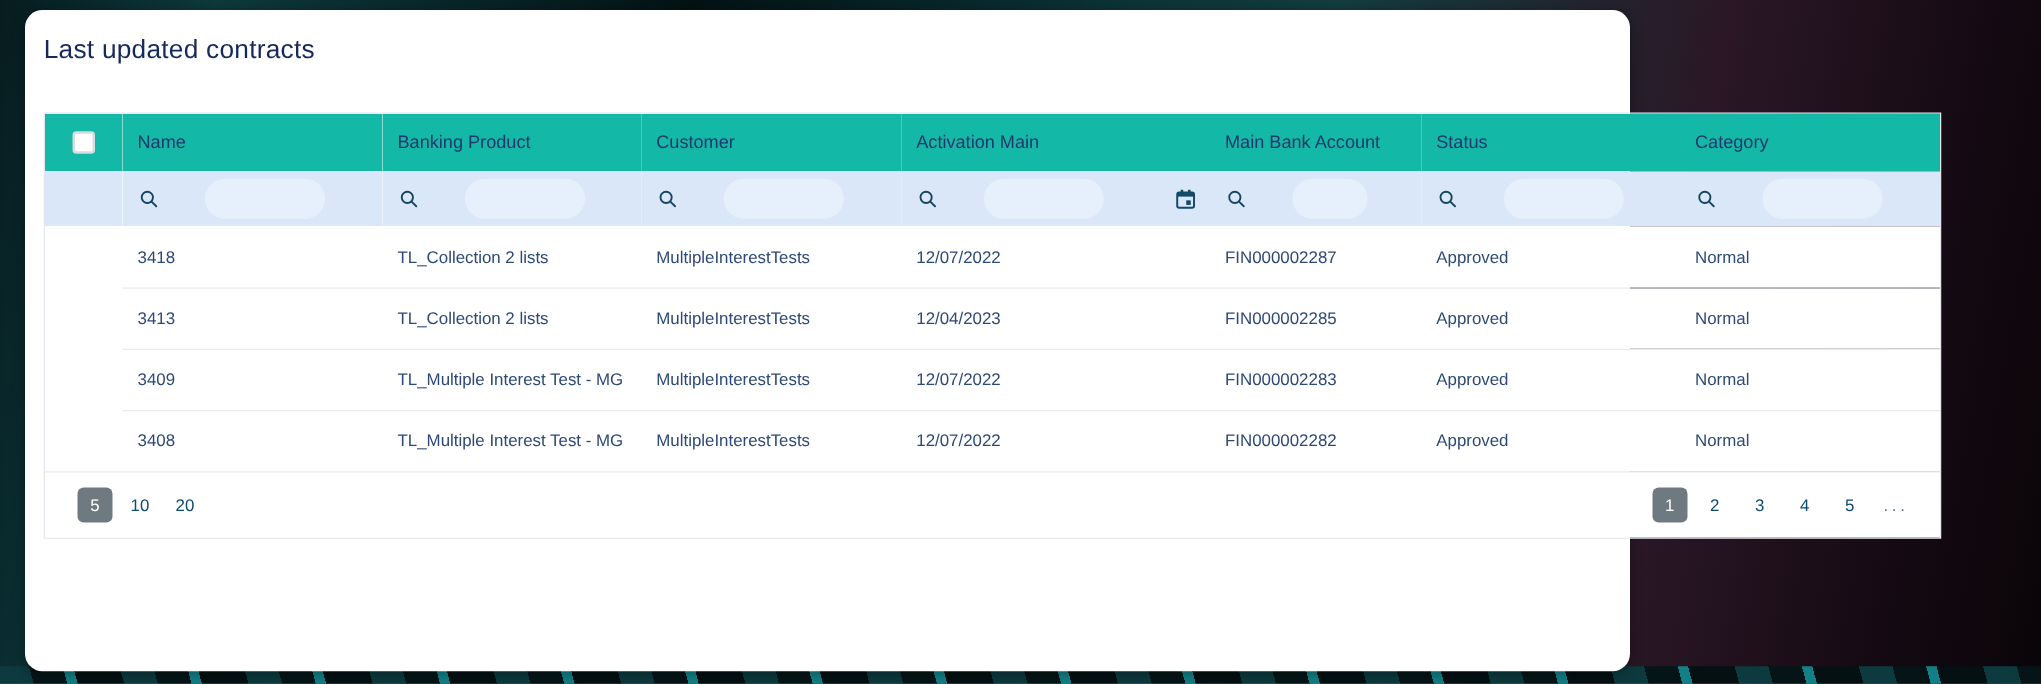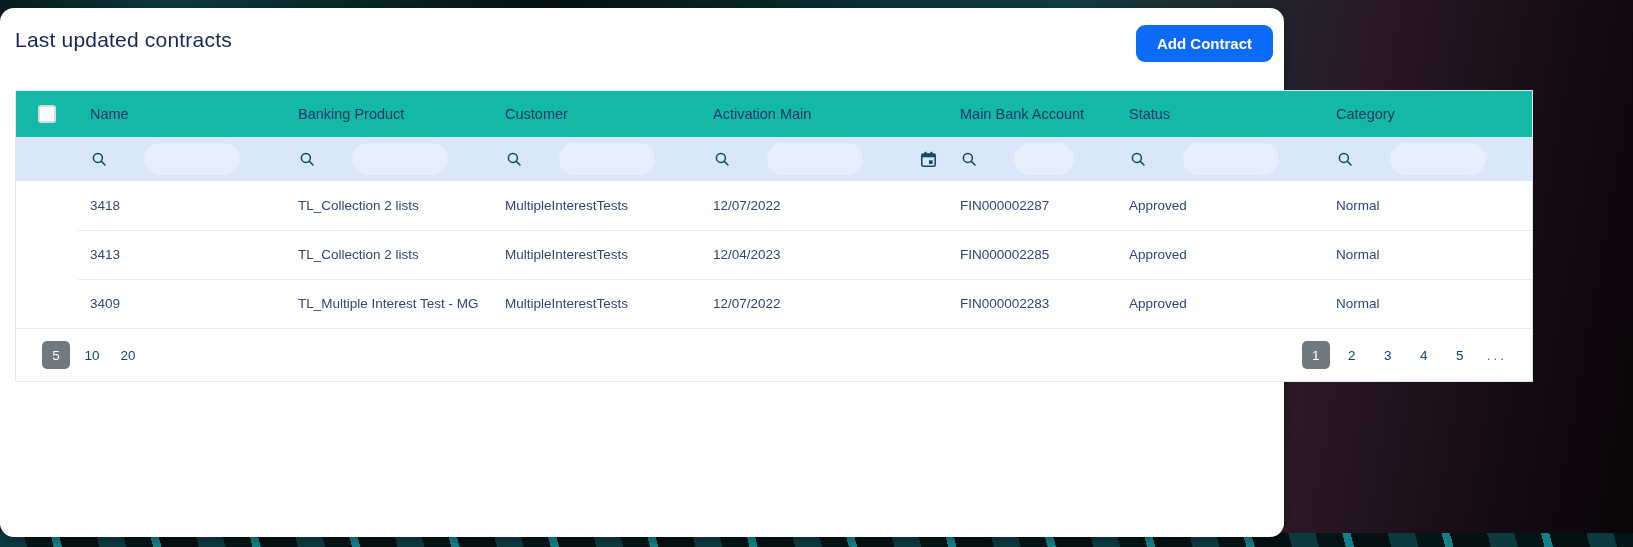--- a/index.html
+++ b/index.html
@@ -22,21 +22,21 @@
       linear-gradient(100deg,
         #071c1f 0%, #0d3a3e 10%, #041214 32%, #0b3439 52%,
         #133d40 62%, #2b1726 80%, #150a13 92%, #0a0508 100%);
     position:relative;
   }
   .bg-stripes{
     position:absolute;left:0;bottom:0;width:100%;height:14px;
     background:repeating-linear-gradient(75deg,#0c3a3e 0 26px,#051517 26px 52px,#128086 52px 60px,#041012 60px 96px);
   }
   .card{
-    position:absolute;left:0;top:8px;width:1284px;height:529px;
+    position:absolute;left:20px;top:8px;width:1284px;height:529px;
     background:#ffffff;border-radius:14px;
     box-shadow:0 2px 10px rgba(0,0,0,.35);
     padding:0 15px;
   }
   .card-header{
     display:flex;align-items:flex-start;justify-content:space-between;
     padding:14px 0 0 0;height:82px;
   }
   .page-title{
     font-size:21px;font-weight:500;color:var(--title-text);
@@ -97,21 +97,20 @@
   .sicon{display:inline-flex;align-items:center;}
 </style>
 </head>
 <body>
 
 <div class="bg-stripes"></div>
 
 <div class="card">
   <div class="card-header">
     <div class="page-title">Last updated contracts</div>
-    <button class="add-btn">Add Contract</button>
   </div>
 
   <div class="table-wrap">
     <table>
       <colgroup>
         <col style="width:62px">
           <col style="width:208px">
           <col style="width:207px">
           <col style="width:208px">
         <col style="width:247px">
@@ -248,20 +247,30 @@
           <tr>
             <td class="checkbox-col"></td>
             <td>3409</td>
             <td>TL_Multiple Interest Test - MG</td>
             <td>MultipleInterestTests</td>
             <td>12/07/2022</td>
             <td>FIN000002283</td>
             <td>Approved</td>
             <td>Normal</td>
           </tr>
+          <tr>
+            <td class="checkbox-col"></td>
+            <td>3408</td>
+            <td>TL_Multiple Interest Test - MG</td>
+            <td>MultipleInterestTests</td>
+            <td>12/07/2022</td>
+            <td>FIN000002282</td>
+            <td>Approved</td>
+            <td>Normal</td>
+          </tr>
         </tbody>
     </table>
 
     <div class="pager-bar">
       <div class="pager-group">
           <button class="pager-item selected">5</button>
           <button class="pager-item">10</button>
           <button class="pager-item">20</button>
         </div>
       <div class="pager-group">

